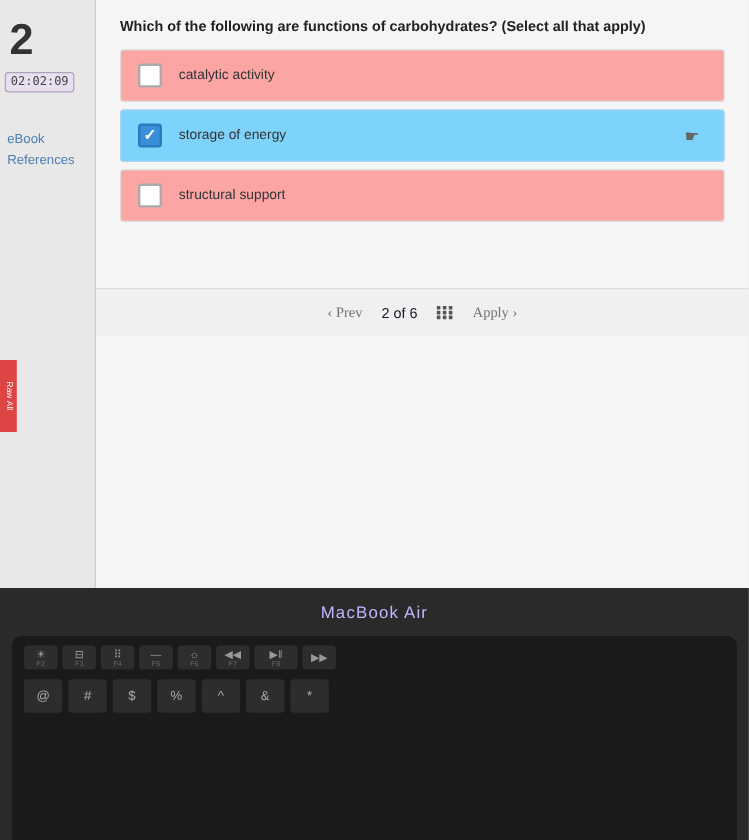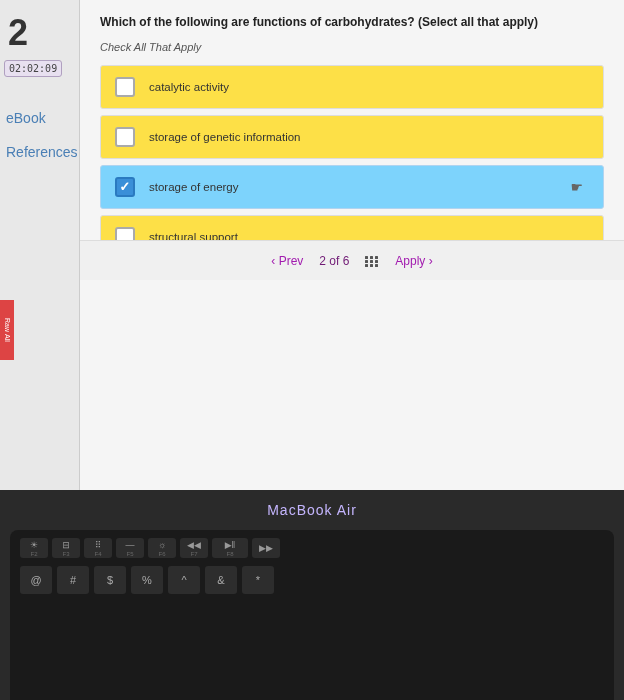--- a/index.html
+++ b/index.html
@@ -53,33 +53,33 @@
       border: 1px solid #b0a0c0;
       border-radius: 3px;
       padding: 2px 4px;
       font-size: 10px;
       color: #444;
       font-family: monospace;
     }
 
     .sidebar-link {
       position: absolute;
-      font-size: 14px;
+      font-size: 11px;
       color: #4a7fb5;
       cursor: pointer;
       text-decoration: none;
     }
 
     .sidebar-ebook {
       top: 110px;
       left: 6px;
     }
 
     .sidebar-references {
-      top: 144px;
+      top: 128px;
       left: 6px;
     }
 
     
     .main-content {
       flex: 1;
       padding: 14px 20px;
       background: #f5f5f5;
       overflow: hidden;
     }
@@ -102,21 +102,21 @@
     
     .options-list {
       display: flex;
       flex-direction: column;
       gap: 6px;
     }
 
     .option-item {
       display: flex;
       align-items: center;
-      background: #fde047;
+      background: #fca5a5;
       border: 1px solid #ddd;
       border-radius: 3px;
       padding: 10px 14px;
       gap: 14px;
       min-height: 44px;
       cursor: pointer;
       position: relative;
     }
 
     .option-item.selected {
@@ -175,33 +175,33 @@
       background: #f0f0f0;
       border-top: 1px solid #ddd;
       display: flex;
       align-items: center;
       justify-content: center;
       gap: 16px;
     }
 
     .nav-btn {
       font-size: 12px;
-      color: #a21caf;
+      color: #737373;
       cursor: pointer;
       display: flex;
       align-items: center;
       gap: 3px;
       background: none;
       border: none;
-      font-family: Liberation Sans, sans-serif;
+      font-family: Liberation Serif, serif;
     }
 
     .page-indicator {
       font-size: 12px;
-      color: #701a75;
+      color: #0f172a;
     }
 
     .grid-icon {
       display: inline-grid;
       grid-template-columns: repeat(3, 4px);
       gap: 1px;
       vertical-align: middle;
     }
 
     .grid-dot {
@@ -334,33 +334,28 @@
     <a class="sidebar-link sidebar-references">References</a>
 
     <div class="sidebar-colored">
       <span class="sidebar-colored-text">Raw</span>
       <span class="sidebar-colored-text">All</span>
     </div>
   </div>
 
   <div class="main-content">
     <div class="question-text">Which of the following are functions of carbohydrates? (Select all that apply)</div>
-    <div class="check-all-label">Check All That Apply</div>
 
     <div class="options-list">
 
       <div class="option-item">
         <div class="checkbox"></div>
         <span class="option-text">catalytic activity</span>
       </div>
 
-      <div class="option-item">
-        <div class="checkbox"></div>
-        <span class="option-text">storage of genetic information</span>
-      </div>
 
       <div class="option-item selected">
         <div class="checkbox checked"></div>
         <span class="option-text">storage of energy</span>
         <span class="cursor-icon">☛</span>
       </div>
 
       <div class="option-item">
         <div class="checkbox"></div>
         <span class="option-text">structural support</span>

